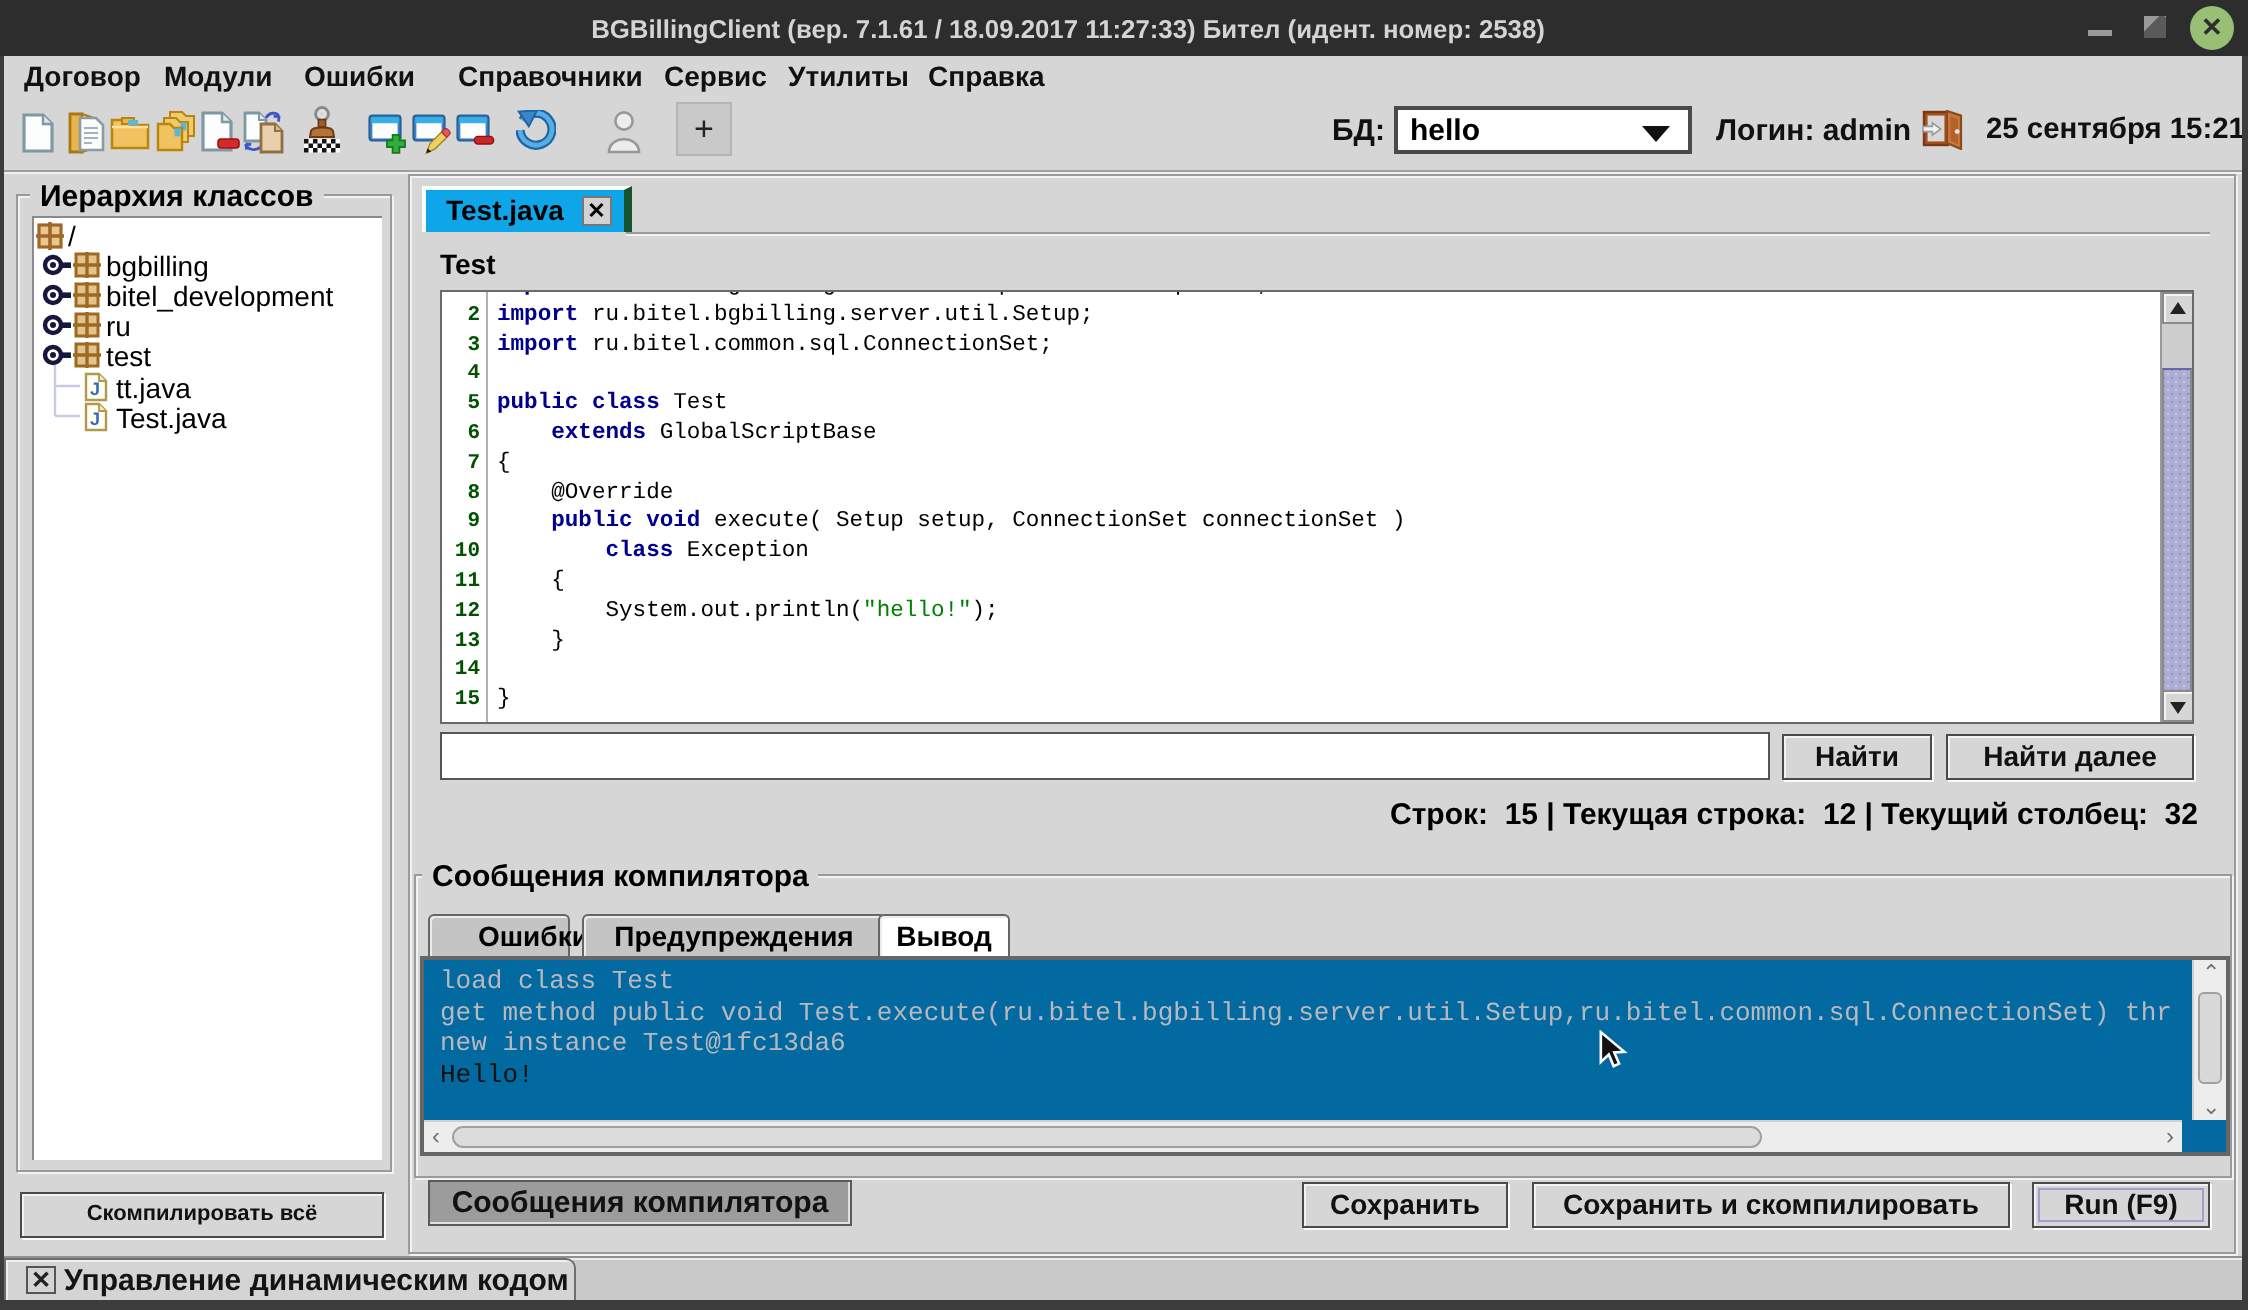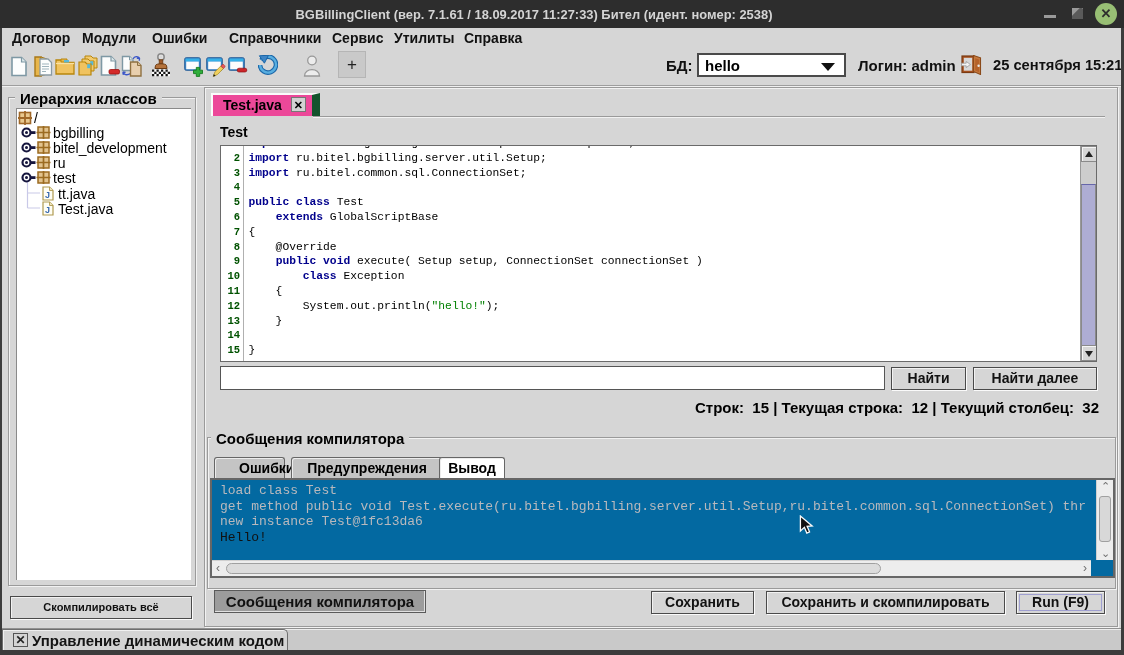--- a/index.html
+++ b/index.html
@@ -40,22 +40,22 @@
   border:1px solid #9a9a9a; box-shadow:inset 1px 1px 0 #f2f2f2, 1px 1px 0 #f2f2f2; }
 #treegroup-label { left:15px; top:90px; background:#d6d6d6; padding:0 5px; font-weight:bold; font-size:15px; }
 #treebox { left:16px; top:108px; width:175px; height:472px; background:#fff;
   border-top:1px solid #8a8a8a; border-left:1px solid #8a8a8a; font-size:14px; }
 #treebox div { position:absolute; white-space:nowrap; }
 #treebox svg { position:absolute; }
 #compileall { left:10px; top:596px; width:182px; height:23px; line-height:21px; font-size:11px; }
 
 #rpanel { left:204px; top:87px; width:914px; height:540px;
   border:1px solid #9a9a9a; box-shadow:inset 1px 1px 0 #f2f2f2, 1px 1px 0 #f2f2f2; background:#d6d6d6; }
-#tab1 { left:211px; top:93px; height:23px; padding:0 6px 0 10px; background:#ec4899;
-  border-left:2px solid #fbfbfb; border-top:2px solid #fbfbfb; border-right:8px solid #14532d;
+#tab1 { left:211px; top:93px; height:23px; padding:0 6px 0 10px; background:#0ea5e9;
+  border-left:2px solid #fbfbfb; border-top:2px solid #fbfbfb; border-right:4px solid #14532d;
   font-weight:bold; font-size:14px; line-height:20px; }
 #tab1 .x { display:inline-block; width:15px; height:15px; border:1px solid #777; background:#d2d2d2; margin-left:5px; text-align:center; line-height:14px; font-size:11px; vertical-align:1px; }
 #testlabel { left:220px; top:124px; font-weight:bold; font-size:14px; }
 #tabline2 { left:313px; top:116px; width:792px; height:2px; border-top:1px solid #9a9a9a; border-bottom:1px solid #f2f2f2; }
 
 #editor { left:220px; top:145px; width:877px; height:217px; background:#fff; border:1px solid #6a6a6a; overflow:hidden; }
 #gutter, #code { font-family:"Liberation Mono", monospace; font-size:11.3px; line-height:14.8px; }
 #gutter { position:absolute; left:0; top:-10px; width:22px; background:#fff; text-align:right; padding-right:3px; color:#005200; font-weight:bold; font-size:10.5px !important; line-height:14.8px !important; }
 #gutsep { position:absolute; left:22px; top:0; width:1px; height:215px; background:#b0b0b0; }
 #code { position:absolute; left:27.5px; top:-10px; white-space:pre; color:#000; }

